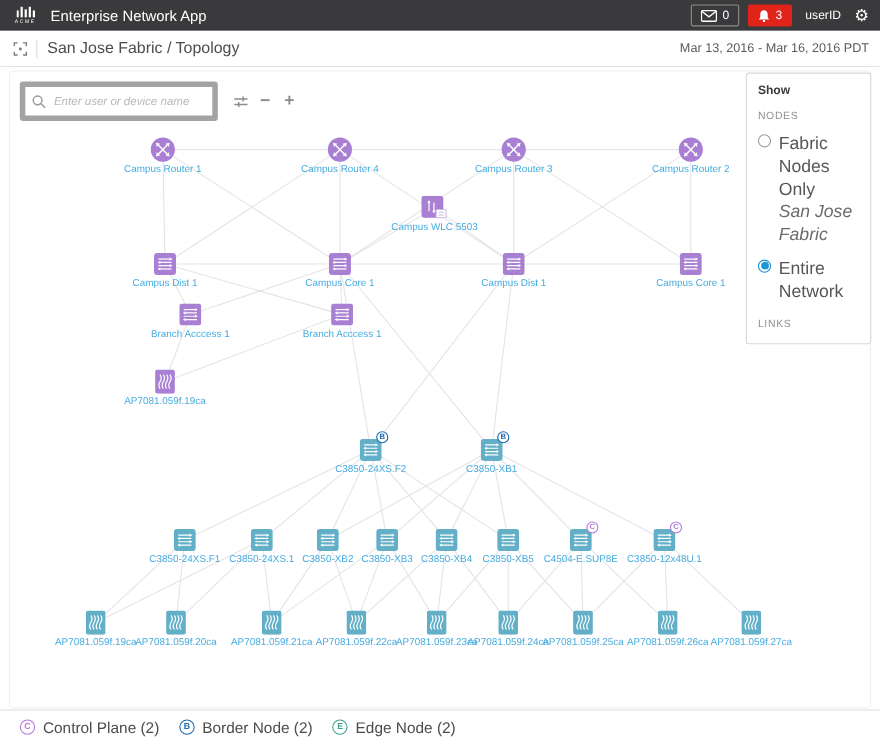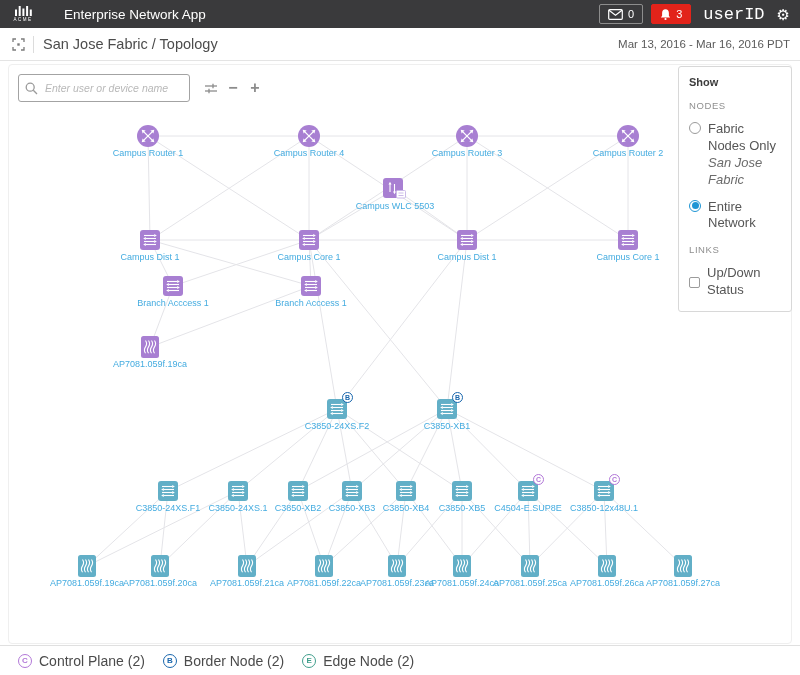--- a/index.html
+++ b/index.html
@@ -4,27 +4,27 @@
 <style>
   html,body{margin:0;padding:0;background:#fff;}
   body{width:800px;height:675px;position:relative;overflow:hidden;
        font-family:"Liberation Sans","DejaVu Sans",sans-serif;
        -webkit-font-smoothing:antialiased;}
   
   .topbar{position:absolute;left:0;top:0;width:800px;height:28px;background:#3a3a3c;
           display:flex;align-items:center;color:#fff;}
   .brand{display:flex;flex-direction:column;align-items:center;margin-left:10px;width:26px;}
   .brand-name{font-size:4.5px;letter-spacing:1.5px;color:#fff;margin-top:1px;}
-  .app-title{font-size:13.5px;margin-left:28px;font-weight:400;}
+  .app-title{font-size:13.5px;margin-left:10px;font-weight:400;}
   .topbar-right{margin-left:auto;display:flex;align-items:center;gap:8px;margin-right:10px;}
   .pill-btn{display:flex;align-items:center;gap:5px;height:20px;padding:0 8px;border-radius:2px;
             background:transparent;border:1px solid #8d8d8d;color:#fff;font-size:11px;cursor:pointer;
             font-family:inherit;}
   .pill-btn.alert{background:#e2231a;border-color:#e2231a;}
-  .user-label{font-size:17px;margin:0 4px;font-family:Liberation Mono, monospace;}
+  .user-label{font-size:11px;margin:0 4px;}
   .gear{font-size:15px;line-height:1;cursor:pointer;}
   
   .subbar{position:absolute;left:0;top:28px;width:800px;height:32px;background:#fff;
           border-bottom:1px solid #e4e4e4;display:flex;align-items:center;text-align:center;}
   .pin-wrap{margin-left:12px;display:flex;align-items:center;}
   .v-divider{width:1px;height:17px;background:#dcdcdc;margin:0 9px 0 8px;}
   .breadcrumb{font-size:14.5px;color:#4c4c4c;font-weight:400;margin:0;}
   .date-range{margin-left:auto;margin-right:10px;font-size:11.5px;color:#5a5a5a;}
   
   .canvas{position:absolute;left:8px;top:64px;width:782px;height:578px;border:1px solid #efefef;
@@ -33,40 +33,40 @@
   #nodes-layer{position:absolute;left:0;top:0;width:634px;height:675px;z-index:2;pointer-events:none;}
   .node{position:absolute;pointer-events:auto;cursor:pointer;}
   .node .icon{position:absolute;transform:translate(-50%,-50%);display:block;line-height:0;}
   .node-label{position:absolute;top:12px;left:0;transform:translateX(-50%);
               white-space:nowrap;font-size:9px;}
   .badge{position:absolute;left:5px;top:-17px;width:11px;height:11px;border-radius:50%;
          background:#fff;border:1.5px solid;box-sizing:border-box;font-size:7px;font-weight:bold;
          display:flex;align-items:center;justify-content:center;line-height:1;}
   
   .toolbar{position:absolute;left:18px;top:74px;display:flex;align-items:center;z-index:3;}
-  .searchbox{display:flex;align-items:center;width:158px;height:26px;border:1px solid #a3a3a3;
+  .searchbox{display:flex;align-items:center;width:158px;height:26px;border:5px solid #a3a3a3;
              border-radius:3px;padding:0 6px;background:#fff;}
   .searchbox input{border:none;outline:none;flex:1;font-size:10.5px;font-style:italic;color:#555;
                    margin-left:5px;font-family:inherit;min-width:0;background:transparent;}
   .searchbox input::placeholder{color:#b8b8b8;font-style:italic;}
   .tool-btn{background:none;border:none;padding:0;margin:0;cursor:pointer;color:#8c8c8c;
             display:flex;align-items:center;justify-content:center;width:22px;height:22px;}
   .tool-btn.txt{font-size:16px;font-weight:bold;font-family:inherit;}
   .filter-btn{margin-left:10px;}
   
   .show-panel{position:absolute;left:678px;top:66px;width:114px;box-sizing:border-box;background:#fff;
               border:1px solid #d8d8d8;border-radius:3px;padding:9px 10px 12px 10px;z-index:3;}
   .panel-title{font-size:11px;font-weight:bold;color:#3c3c3c;}
   .section-label{font-size:9.5px;color:#8f8f8f;letter-spacing:.6px;margin-top:12px;}
   .radio-option{display:flex;align-items:flex-start;gap:7px;margin-top:10px;cursor:pointer;}
   .radio{width:12px;height:12px;border:1.5px solid #9b9b9b;border-radius:50%;box-sizing:border-box;
          position:relative;flex:none;margin-top:1px;background:#fff;}
   .radio-option.checked .radio{border-color:#1e95d4;}
   .radio-option.checked .radio::after{content:"";position:absolute;inset:1.5px;background:#1e95d4;border-radius:50%;}
-  .opt-text{font-size:13px;color:#565656;line-height:1.3;}
+  .opt-text{font-size:16px;color:#565656;line-height:1.3;}
   .opt-sub{font-style:italic;color:#6b6b6b;}
   .check-option{display:flex;align-items:center;gap:7px;margin-top:10px;cursor:pointer;}
   .checkbox{width:11px;height:11px;border:1.5px solid #9b9b9b;border-radius:2px;box-sizing:border-box;flex:none;background:#fff;}
   
   .legend-bar{position:absolute;left:0;top:645px;width:800px;height:30px;border-top:1px solid #e0e0e0;
               display:flex;align-items:center;background:#fff;}
   .legend-item{display:flex;align-items:center;gap:7px;margin-left:18px;}
   .legend-badge{width:14px;height:14px;border-radius:50%;border:1.5px solid;box-sizing:border-box;background:#fff;
                 font-size:8px;font-weight:bold;display:flex;align-items:center;justify-content:center;line-height:1;}
   .legend-badge.c{border-color:#b278d8;color:#b278d8;}
@@ -751,24 +751,20 @@
     <span class="opt-text">
       <span>Fabric Nodes Only</span><br>
       <span class="opt-sub">San Jose Fabric</span>
     </span>
   </div>
   <div class="radio-option checked">
     <span class="radio"></span>
     <span class="opt-text">Entire Network</span>
   </div>
   <div class="section-label">LINKS</div>
-  <div class="check-option">
-    <span class="checkbox"></span>
-    <span class="opt-text">Up/Down Status</span>
-  </div>
 </div>
 
 <div class="legend-bar">
   <div class="legend-item">
     <span class="legend-badge c">C</span>
     <span class="legend-label">Control Plane (2)</span>
   </div>
   <div class="legend-item">
     <span class="legend-badge b">B</span>
     <span class="legend-label">Border Node (2)</span>

